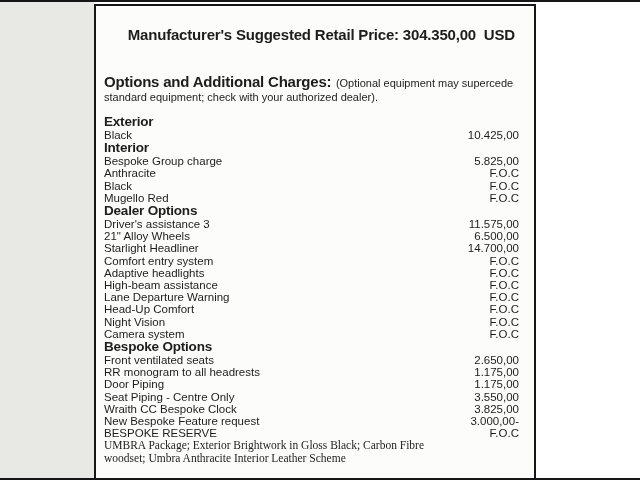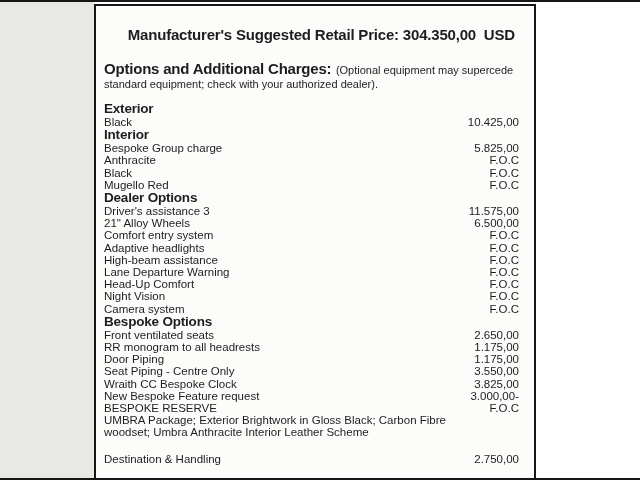--- a/index.html
+++ b/index.html
@@ -46,21 +46,21 @@
   }
   .title {
     font-weight: bold;
     font-size: 15px;
     line-height: 17px;
     letter-spacing: -0.2px;
     white-space: pre-wrap;
   }
   .title .msrp-value { margin-left: 4px; white-space: pre-wrap; }
   .options-para {
-    margin-top: 1px;
+    margin-top: 14px;
     line-height: 12px;
   }
   .options-heading {
     font-weight: bold;
     font-size: 15px;
     line-height: 16px;
     letter-spacing: -0.2px;
   }
   .options-note {
     font-size: 11px;
@@ -76,21 +76,21 @@
   }
   .row {
     display: flex;
     justify-content: space-between;
     align-items: baseline;
     font-size: 11.5px;
     line-height: 12.2px;
   }
   .row .label { white-space: pre-wrap; }
   .row .value { text-align: center; white-space: pre-wrap; }
-  .row.note .label { max-width: 352px; }
+  .row.note .label { max-width: 352px; font-family: Liberation Serif, serif; }
   .footer { margin-top: 14px; }
 </style>
 </head>
 <body style="--ink: #1d1d1d; --edge: #161616; --paper: #fcfcfb; --background_left: #e8e8e4; --background_right: #ffffff;">
 
 <div class="page">
   <div class="margin-strip"></div>
   <div class="edge-line top"></div>
 
   <div class="doc">
@@ -137,20 +137,24 @@
         <section class="section">
     <h2 class="section-title">Dealer Options</h2>
     <div class="rows">
             <div class="row">
     <span class="label">Driver's assistance 3</span>
     <span class="value">11.575,00</span>
   </div>
             <div class="row">
     <span class="label">21" Alloy Wheels</span>
     <span class="value">6.500,00</span>
+  </div>
+            <div class="row">
+    <span class="label">Starlight Headliner</span>
+    <span class="value">14.700,00</span>
   </div>
             <div class="row">
     <span class="label">Comfort entry system</span>
     <span class="value">F.O.C</span>
   </div>
             <div class="row">
     <span class="label">Adaptive headlights</span>
     <span class="value">F.O.C</span>
   </div>
             <div class="row">

